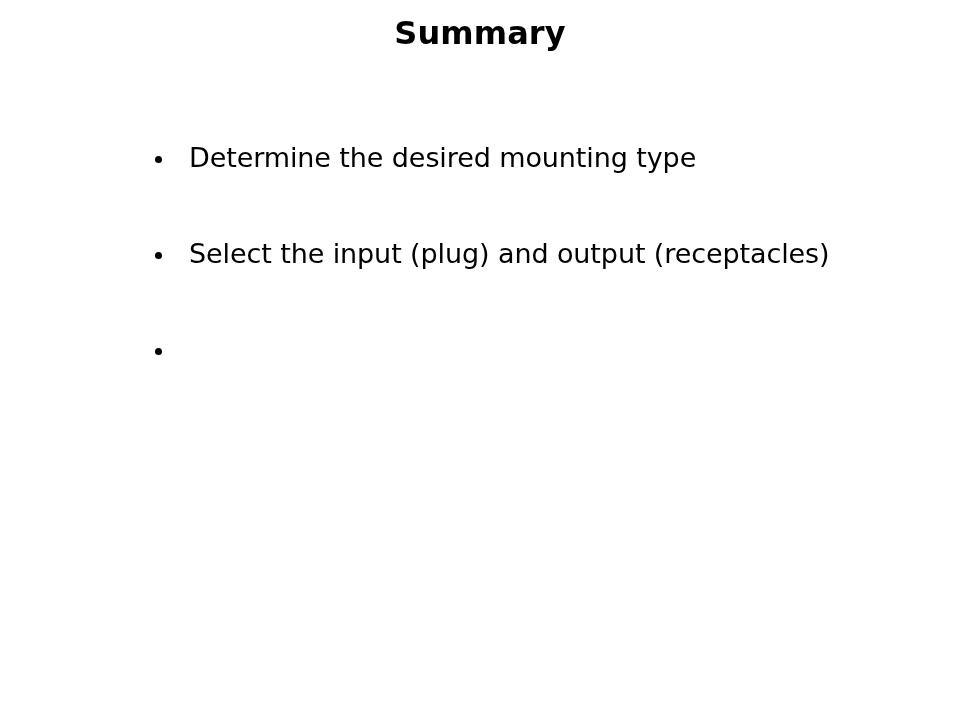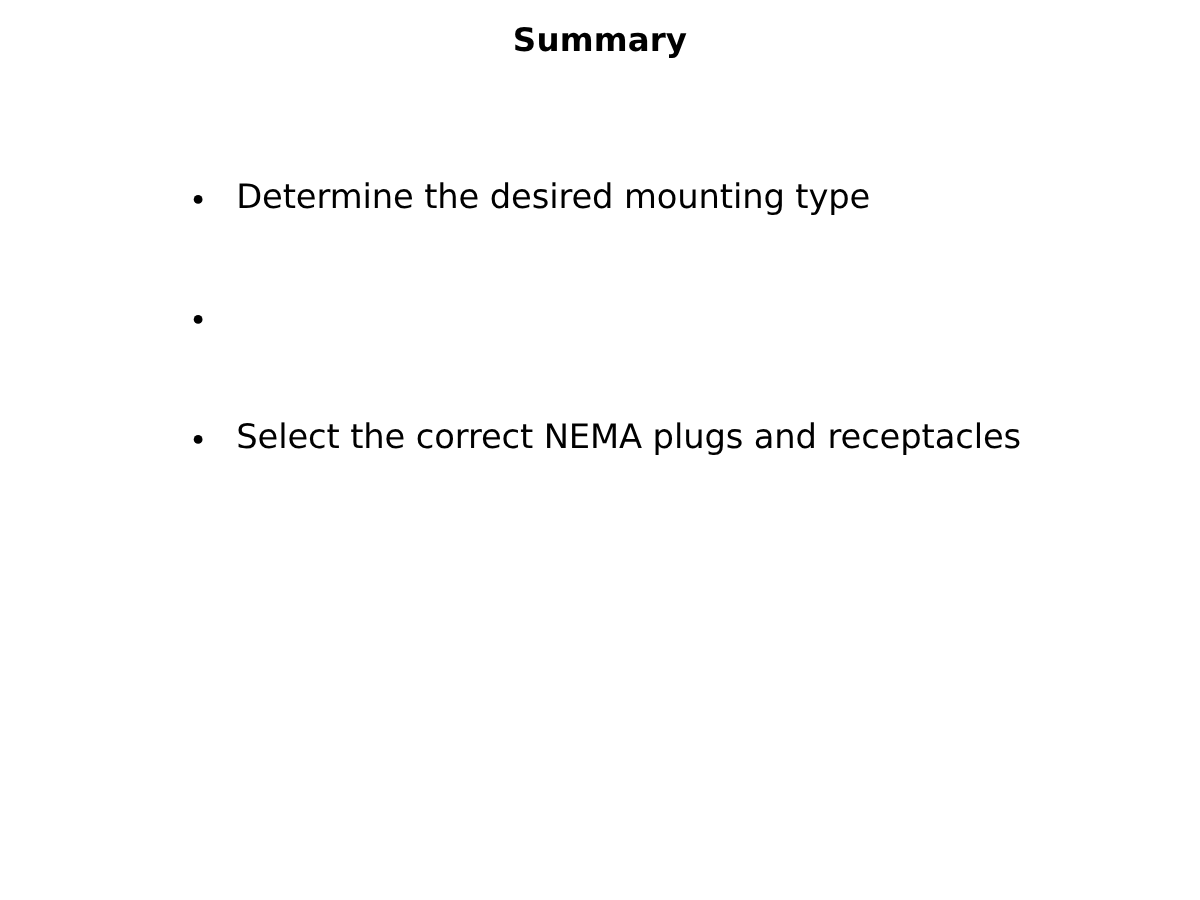--- a/index.html
+++ b/index.html
@@ -20,21 +20,21 @@
     height: 720px;
     background: #ffffff;
     box-sizing: border-box;
   }
   .slide-title {
     position: absolute;
     left: 0;
     top: 16px;
     width: 960px;
     text-align: center;
-    font-size: 26px;
+    font-size: 32px;
     font-weight: bold;
     letter-spacing: 0.1px;
     color: #000000;
     line-height: 34px;
   }
   .bullet-list {
     position: absolute;
     left: 16px;
     top: 140px;
     width: 960px;
@@ -80,22 +80,22 @@
   <ul class="bullet-list">
 
     <li class="bullet-item">
       <span class="bullet-marker"></span>
       <span class="bullet-text">Determine the desired mounting type</span>
     </li>
 
 
     <li class="bullet-item">
       <span class="bullet-marker"></span>
+      <span class="bullet-text">Select the input (plug) and output (receptacles)</span>
     </li>
 
     <li class="bullet-item">
       <span class="bullet-marker"></span>
-      <span class="bullet-text">Select the correct NEMA plugs and receptacles</span>
     </li>
 
 
   </ul>
 </div>
 
 </body></html>

